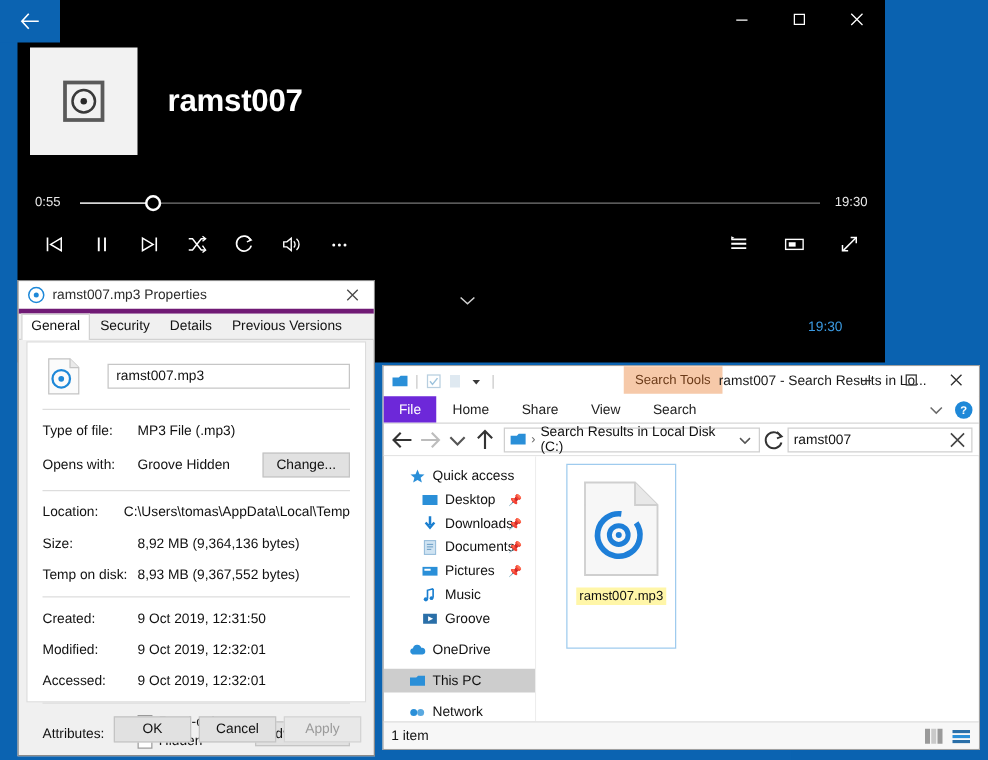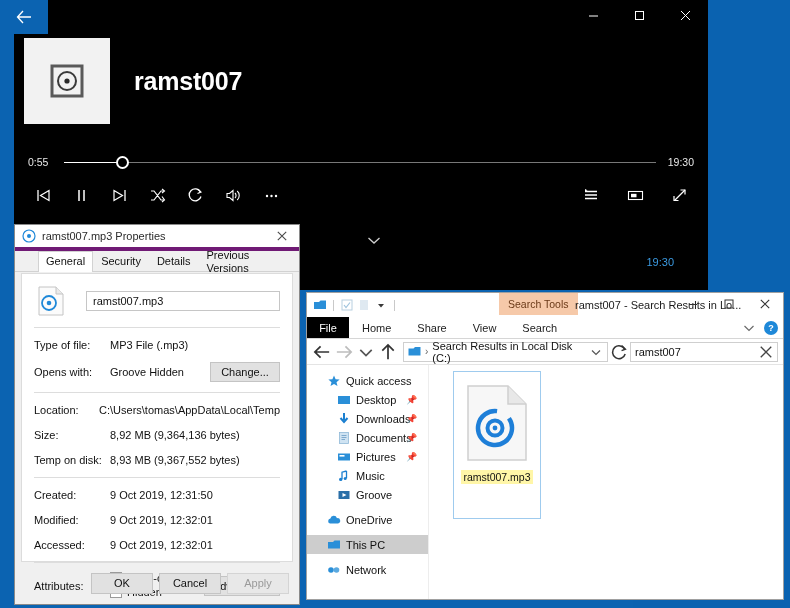--- a/index.html
+++ b/index.html
@@ -86,21 +86,21 @@
   }
   #props-title-icon { width: 14px; height: 14px; margin-right: 6px; }
   #props-title-text { flex: 1; font-size: 11px; color: #2b2b2b; }
   #props-close {
     width: 34px; height: 26px; display: flex; align-items: center; justify-content: center;
     cursor: pointer;
   }
   #props-close svg { width: 10px; height: 10px; }
 
   #props-tabs {
-    display: flex; height: 21px; padding-left: 23px; background: #f0f0f0;
+    display: flex; height: 21px; padding-left: 2px; background: #f0f0f0;
     border-bottom: 1px solid #d2d2d2; align-items: center;
   }
   .ptab {
     padding: 3px 7px 3px 7px; font-size: 11px; cursor: pointer; color: #111;
     border: 1px solid transparent; border-bottom: none; line-height: 13px;
   }
   .ptab.active { background: #fff; border-color: #d2d2d2; margin-bottom: -1px; padding-bottom: 4px; }
 
   #props-body {
     position: absolute; left: 6px; right: 6px; top: 48px; bottom: 42px;
@@ -154,21 +154,21 @@
   #exp-winbtns .ewb {
     width: 36px; height: 22px; display: flex; align-items: center; justify-content: center; cursor: pointer;
   }
   #exp-winbtns .ewb svg { width: 10px; height: 10px; }
 
   #exp-ribbon {
     height: 22px; background: #fff; display: flex; align-items: stretch;
     border-bottom: 1px solid #d6d6d6; position: relative;
   }
   #rib-file {
-    width: 42px; background: #000000; color: #fff; display: flex;
+    width: 42px; background: #6d28d9; color: #fff; display: flex;
     align-items: center; justify-content: center; font-size: 11px; cursor: pointer;
   }
   .ribtab {
     padding: 0 13px; display: flex; align-items: center; font-size: 11px; color: #222; cursor: pointer;
   }
   .ribtab.search-tab { color: #222; }
   #rib-right { position: absolute; right: 5px; top: 0; height: 22px; display: flex; align-items: center; gap: 8px; }
   #rib-collapse { width: 14px; height: 14px; display: flex; align-items: center; justify-content: center; cursor: pointer; }
   #rib-help {
     width: 14px; height: 14px; border-radius: 50%; background: #1e88d8; color: #fff;
@@ -694,14 +694,33 @@
             <path d="M42 2 V20 H60" fill="#e8e8e8" stroke="#cfcfcf" stroke-width="1.5"></path>
             <circle cx="29" cy="44" r="17" stroke="#1e7fd8" stroke-width="4.5" fill="none" stroke-dasharray="92 16" transform="rotate(-35 29 44)"></circle>
             <circle cx="29" cy="44" r="7.5" stroke="#1e7fd8" stroke-width="4" fill="none"></circle>
             <circle cx="29" cy="44" r="2.4" fill="#1e7fd8"></circle>
           </svg>
           <div id="file-card-label">ramst007.mp3</div>
         </div>
       </div>
     </div>
 
+    <div id="exp-status">
+      <div id="status-text">1 item</div>
+      <div id="view-btns">
+        <div class="vbtn">
+          <svg viewBox="0 0 16 16">
+              <rect x="1" y="2" width="4" height="12" fill="#9a9a9a"></rect>
+              <rect x="6" y="2" width="4" height="12" fill="#c9c9c9"></rect>
+              <rect x="11" y="2" width="4" height="12" fill="#9a9a9a"></rect>
+            </svg>
+        </div>
+        <div class="vbtn">
+          <svg viewBox="0 0 16 16">
+              <rect x="1" y="3" width="14" height="2.5" fill="#2a6fa8"></rect>
+              <rect x="1" y="7" width="14" height="2.5" fill="#2a8fd8"></rect>
+              <rect x="1" y="11" width="14" height="2.5" fill="#2a6fa8"></rect>
+            </svg>
+        </div>
+      </div>
+    </div>
   </div>
 </div>
 
 </body></html>

